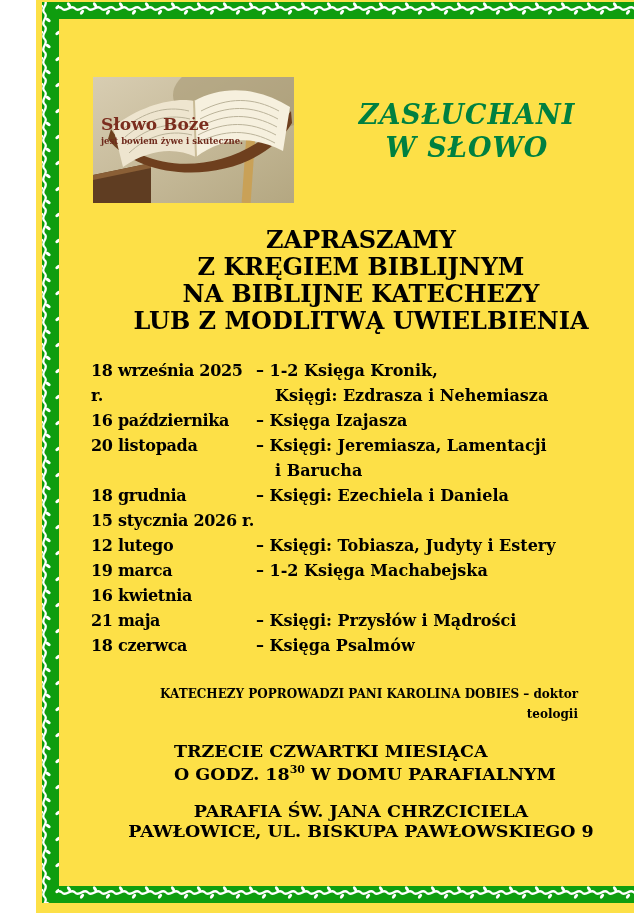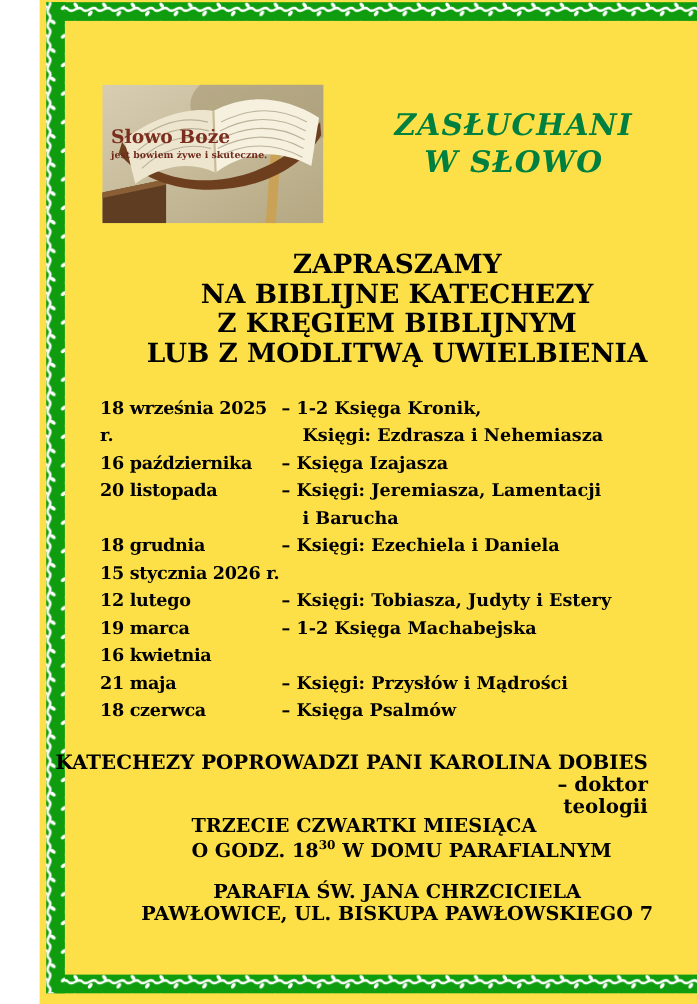--- a/index.html
+++ b/index.html
@@ -17,22 +17,22 @@
   }
   .invitation {
     position:absolute; left:55px; top:226px; width:540px; text-align:center;
     font-size:24px; line-height:27px;
   }
   .schedule { position:absolute; left:55px; top:358px; width:556px; font-size:16px; line-height:25px; }
   .srow { display:flex; align-items:flex-start; }
   .sdate { flex:0 0 165px; width:165px; letter-spacing:-0.3px; }
   .sbooks { flex:1; white-space:pre-line; padding-left:19px; text-indent:-19px; }
   .lecturer {
-    position:absolute; right:81px; top:684px; text-align:right;
-    white-space:pre-line; font-size:18px; line-height:20px;
+    position:absolute; right:92px; top:684px; text-align:right;
+    white-space:pre-line; font-size:12px; line-height:20px;
   }
   .meeting { position:absolute; left:138px; top:740px; font-size:17.5px; line-height:23px; }
   .meeting sup { font-size:11px; line-height:0; }
   .parish {
     position:absolute; left:55px; top:801px; width:540px; text-align:center;
     font-size:17.5px; line-height:20px;
   }
 </style>
 </head>
 <body>
@@ -101,22 +101,22 @@
     </svg>
   </div>
 
   <div class="main-title">
     <div>ZASŁUCHANI</div>
     <div>W SŁOWO</div>
   </div>
 
   <div class="invitation">
     <div>ZAPRASZAMY</div>
+    <div>Z KRĘGIEM BIBLIJNYM</div>
     <div>NA BIBLIJNE KATECHEZY</div>
-    <div>Z KRĘGIEM BIBLIJNYM</div>
     <div>LUB Z MODLITWĄ UWIELBIENIA</div>
   </div>
 
   <div class="schedule">
     <div class="srow">
       <div class="sdate">18 września 2025 r.</div>
       <div class="sbooks">– 1-2 Księga Kronik,
 Księgi: Ezdrasza i Nehemiasza</div>
     </div>
     <div class="srow">
@@ -161,16 +161,16 @@
 
   <div class="meeting">
     <div>TRZECIE CZWARTKI MIESIĄCA</div>
     <div>
       <span>O GODZ. 18</span><sup>30</sup><span> W DOMU PARAFIALNYM</span>
     </div>
   </div>
 
   <div class="parish">
     <div>PARAFIA ŚW. JANA CHRZCICIELA</div>
-    <div>PAWŁOWICE, UL. BISKUPA PAWŁOWSKIEGO 7</div>
+    <div>PAWŁOWICE, UL. BISKUPA PAWŁOWSKIEGO 9</div>
   </div>
 
 </div>
 
 </body></html>

